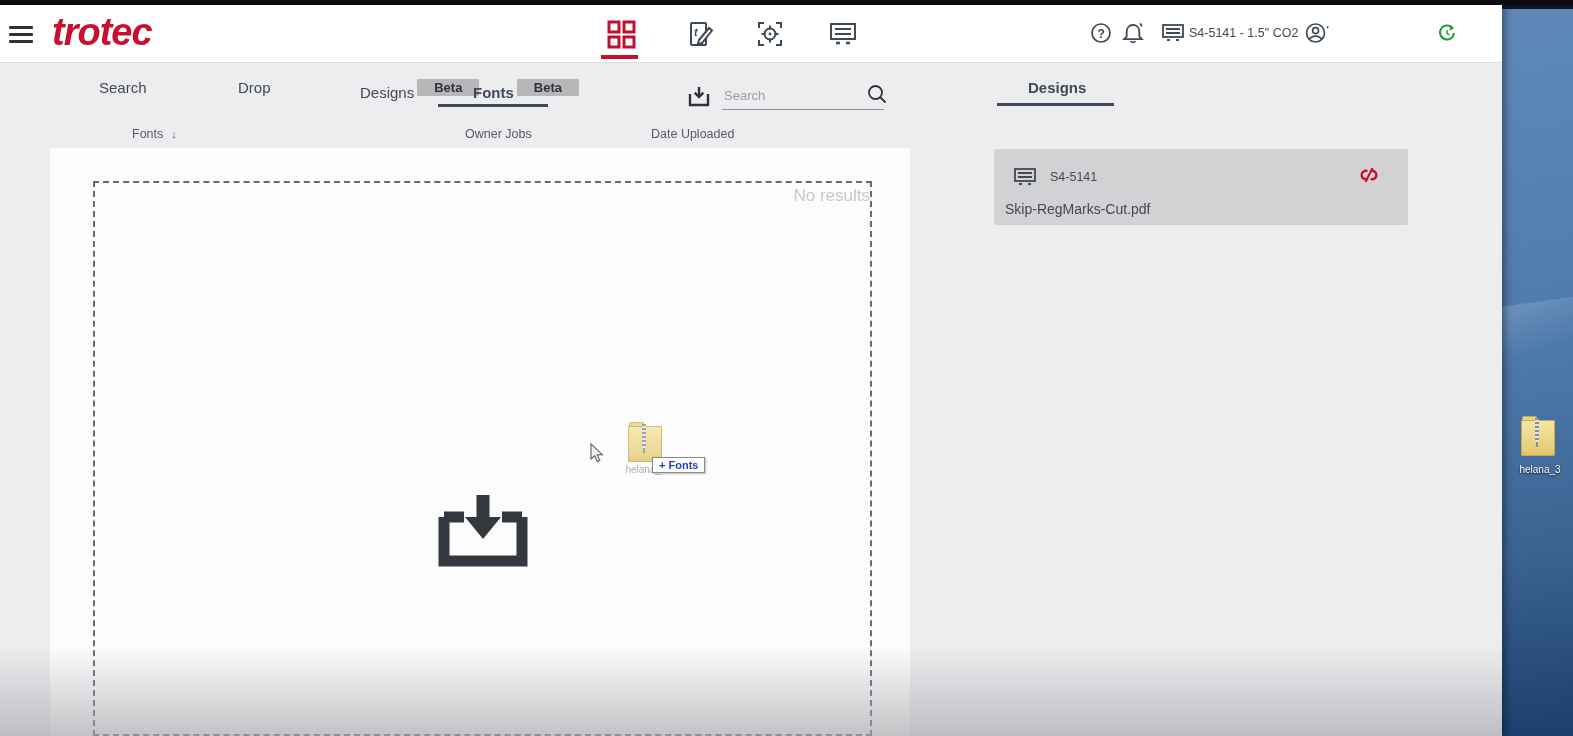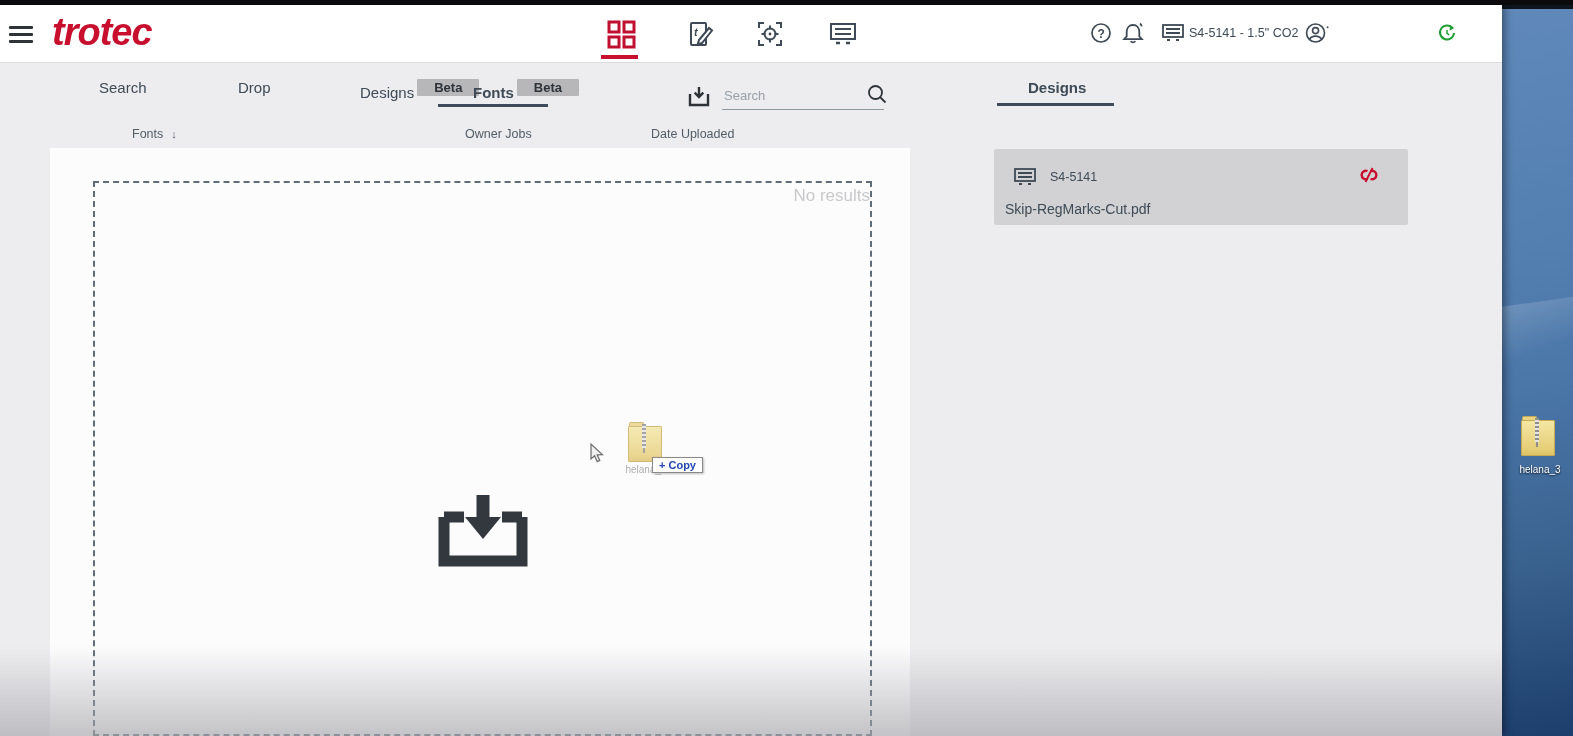--- a/index.html
+++ b/index.html
@@ -281,20 +281,20 @@
 
   <div class="abs drag-ghost">
     <div class="zipfolder">
       <div class="tab"></div>
         <div class="body"></div>
         <div class="zipper"></div>
         <div class="pull"></div>
     </div>
     <div class="drag-ghost-label">helana_3</div>
   </div>
-  <div class="abs copy-tooltip">+ Copy</div>
+  <div class="abs copy-tooltip">+ Fonts</div>
   <div class="abs cursor">
     <svg width="16" height="22" viewBox="0 0 16 22">
       <path d="M1 1 L1 16 L4.6 12.8 L7.2 18.6 L9.8 17.4 L7.2 11.8 L12.4 11.6 Z" fill="#f0f0f0" stroke="#6a6a6a" stroke-width="1.2"></path>
     </svg>
   </div>
 
 </div>
 
 </body></html>

